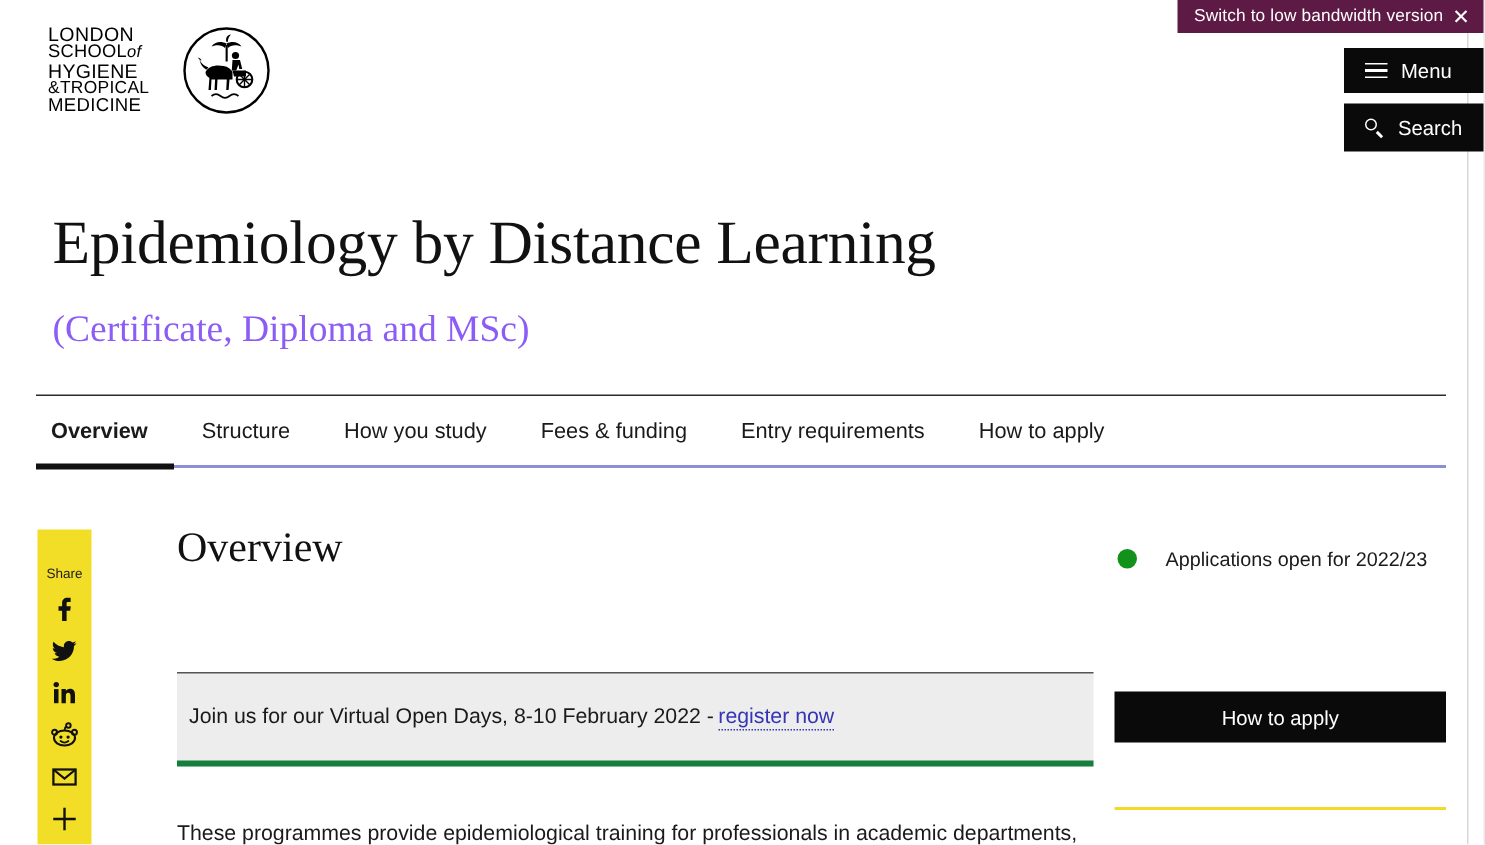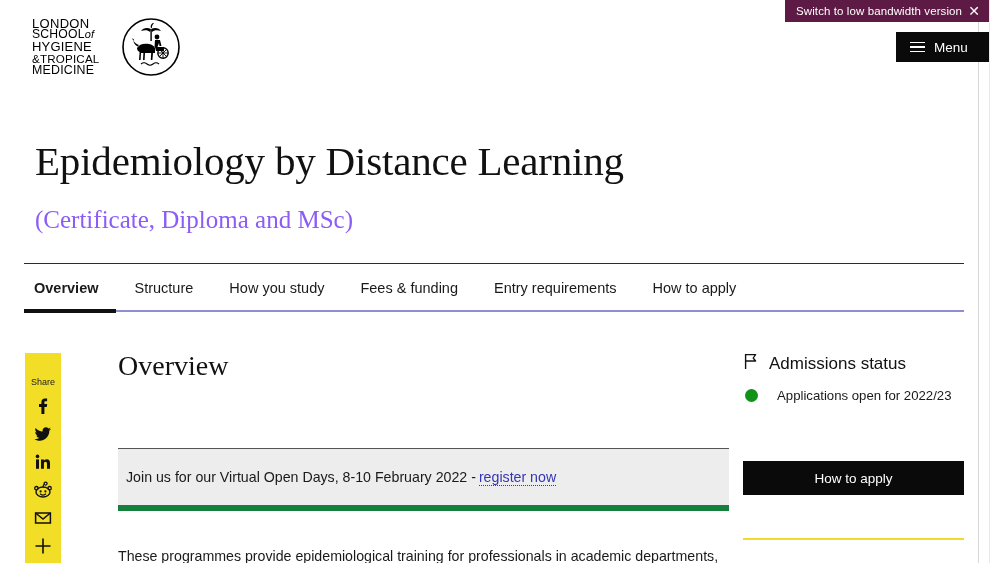--- a/index.html
+++ b/index.html
@@ -285,21 +285,21 @@
     margin: 0;
   }
   .callout {
     position: absolute;
     left: 118px;
     top: 448px;
     width: 611px;
     height: 63px;
     background: #ededed;
     border-top: 1px solid #555;
-    border-bottom: 6px solid #15803d;
+    border-bottom: 4px solid #15803d;
     box-sizing: border-box;
     display: flex;
     align-items: center;
     padding-left: 8px;
     font-size: 14.2px;
     color: #1a1a1a;
   }
   .callout a {
     color: #3535b5;
     text-decoration: none;
@@ -417,20 +417,24 @@
 
   <div class="btn-dark btn-menu">
     <span class="hamburger">
         <i></i>
         <i></i>
         <i></i>
       </span>
     <span>Menu</span>
   </div>
 
+  <div class="btn-dark btn-search">
+    <span class="mag"></span>
+    <span>Search</span>
+  </div>
 
 
   <h1 class="page-title">Epidemiology by Distance Learning</h1>
   <h2 class="page-subtitle">(Certificate, Diploma and MSc)</h2>
 
   <div class="tabs-wrap">
     <div class="tabs-top-rule"></div>
     <div class="tabs">
       <div class="tab active">Overview</div>
       <div class="tab">Structure</div>
@@ -491,29 +495,20 @@
   <h3 class="content-heading">Overview</h3>
 
   <div class="callout">
     <span>Join us for our Virtual Open Days, 8-10 February 2022 -</span>
     <a href="#">register now</a>
   </div>
 
   <p class="body-text">These programmes provide epidemiological training for professionals in academic departments, research units,</p>
 
   <div class="admissions">
-    <div class="adm-title">
-      <span>
-        <svg width="17" height="18" viewBox="0 0 17 18">
-            <path d="M2.6 2 L2.6 17" stroke="#111" stroke-width="1.4"></path>
-            <path d="M2.6 2.6 L12.6 2.6 L10.2 6 L12.6 9 L2.6 9" fill="none" stroke="#111" stroke-width="1.3" stroke-linejoin="round"></path>
-          </svg>
-      </span>
-      <span>Admissions status</span>
-    </div>
     <div class="adm-status">
       <span class="status-dot"></span>
       <span>Applications open for 2022/23</span>
     </div>
   </div>
 
   <div class="apply-btn">How to apply</div>
   <div class="yellow-rule"></div>
 
 </div>

